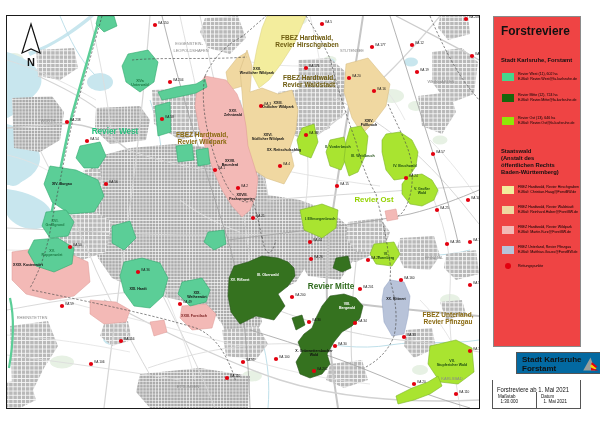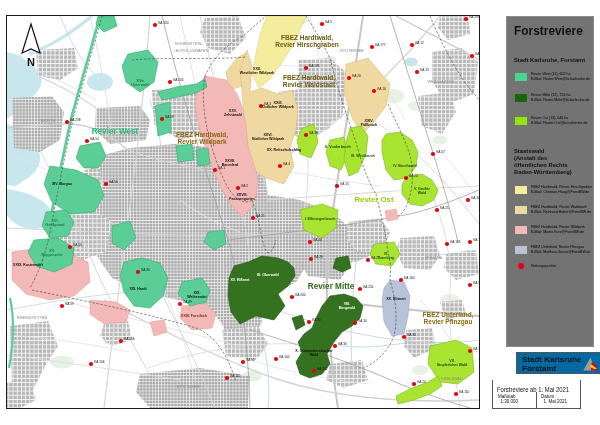--- a/index.html
+++ b/index.html
@@ -445,21 +445,21 @@
 
 <text x="331" y="289" font-family="Liberation Sans, sans-serif" font-size="8.2" font-weight="bold" fill="#2f6b1d" text-anchor="middle">Revier Mitte</text>
 
 <text x="448" y="317" font-family="Liberation Sans, sans-serif" font-size="6.5" font-weight="bold" fill="#8a6a10" text-anchor="middle">FBEZ Unterland,</text>
       <text x="448" y="324" font-family="Liberation Sans, sans-serif" font-size="6.5" font-weight="bold" fill="#8a6a10" text-anchor="middle">Revier Pfinzgau</text>
 </g>
 
 <rect x="6.5" y="15.5" width="473" height="393" fill="none" stroke="#1a1a1a" stroke-width="1"></rect>
 </svg>
 
-<div class="abs" style="left:506px;top:16px;width:88px;height:331px;border:1px solid #8a8a8a;background:#737373;box-sizing:border-box;">
+<div class="abs" style="left:493px;top:16px;width:88px;height:331px;border:1px solid #8a8a8a;background:#ef4444;box-sizing:border-box;">
 
 <div style="position:absolute;left:7px;top:6px;font-size:12.8px;font-weight:bold;color:#111;transform:scaleX(0.93);transform-origin:left top;white-space:nowrap;">Forstreviere</div>
 
 <div style="position:absolute;left:7px;top:40px;font-size:5.8px;font-weight:bold;color:#111;">Stadt Karlsruhe, Forstamt</div>
 
 <div style="position:absolute;left:8px;top:55px;width:80px;">
 <div style="position:absolute;left:0;top:1px;width:12px;height:8px;background:#47d68c;"></div>
 <div style="position:absolute;left:16px;top:0;font-size:3.6px;line-height:4.6px;white-space:nowrap;">Revier West (11), 602 ha<br>E-Mail: Revier.West@fa.karlsruhe.de</div>
 </div>
 

